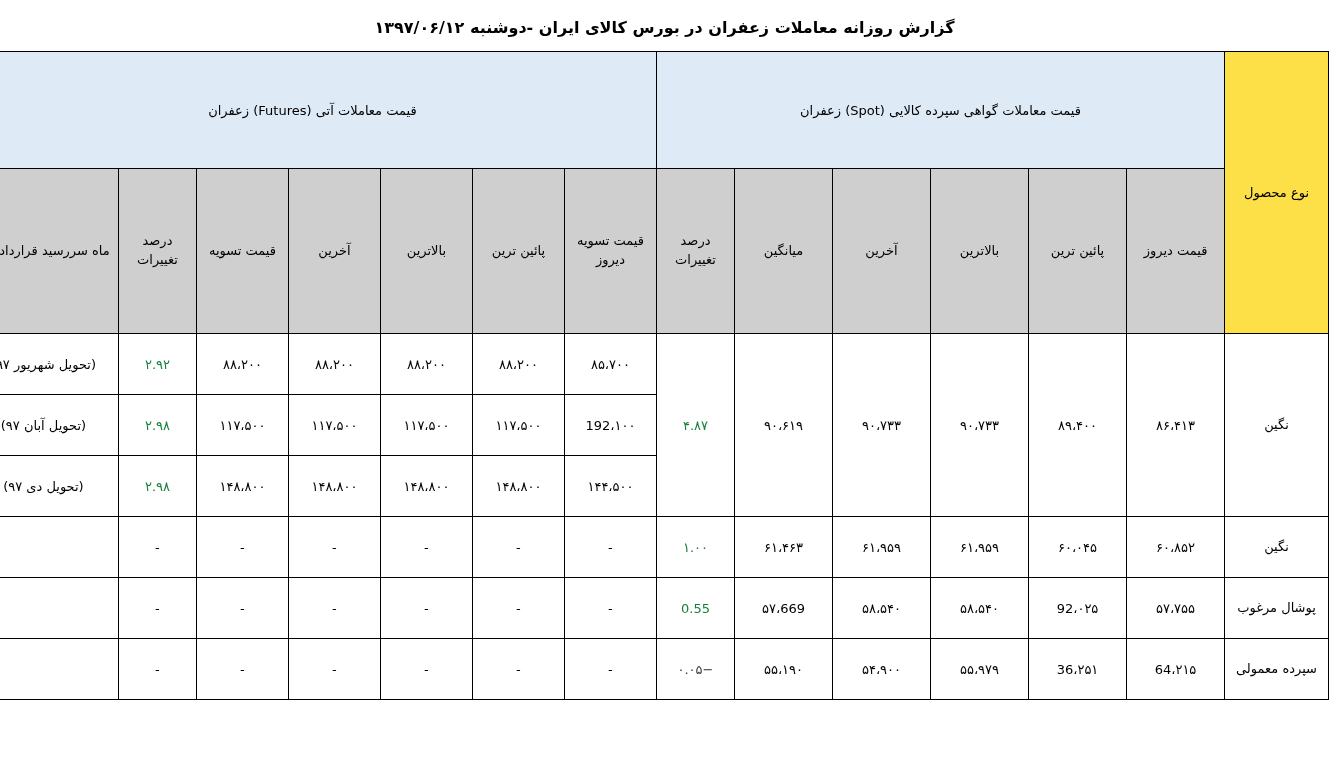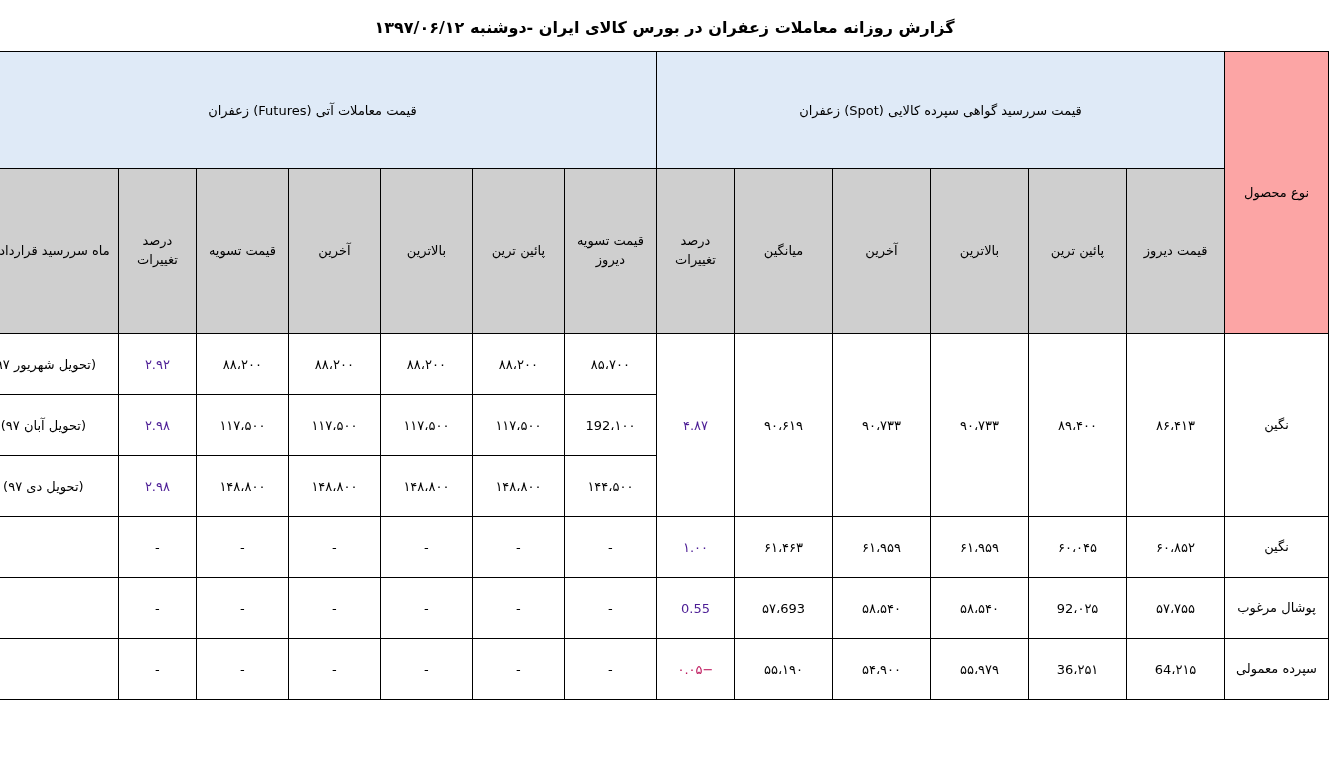--- a/index.html
+++ b/index.html
@@ -43,21 +43,21 @@
     padding: 2px 3px;
   }
   .grp-head {
     background: #dfeaf7;
     font-weight: bold;
     font-size: 17px;
     height: 112px;
     color: #000;
   }
   .prod-head {
-    background: #fca5a5;
+    background: #fde047;
     font-weight: bold;
     font-size: 15px;
     vertical-align: middle;
   }
   .sub-head {
     background: #cfcfcf;
     height: 160px;
     font-size: 13.5px;
     line-height: 1.45;
   }
@@ -66,25 +66,25 @@
   }
   .body-cell {
     height: 56px;
     font-size: 13.5px;
   }
   .prod-name {
     font-size: 14px;
     line-height: 1.5;
   }
   .green {
-    color: #4c1d95;
+    color: #15803d;
     font-weight: bold;
   }
   .red {
-    color: #be185d;
+    color: #404040;
     font-weight: bold;
   }
   .bold-cell {
     font-weight: bold;
     font-size: 13.5px;
   }
   .dash {
     font-size: 14px;
   }
   
@@ -115,21 +115,21 @@
         <col class="c-fut">
         <col class="c-fut">
         <col class="c-fut">
       <col class="c-pct">
       <col class="c-maturity">
     </colgroup>
     <tbody>
 
       <tr>
         <td class="prod-head" rowspan="2">نوع محصول</td>
-        <td class="grp-head" colspan="6">قیمت سررسید گواهی سپرده کالایی (Spot) زعفران</td>
+        <td class="grp-head" colspan="6">قیمت معاملات گواهی سپرده کالایی (Spot) زعفران</td>
         <td class="grp-head" colspan="7">قیمت معاملات آتی (Futures) زعفران</td>
       </tr>
 
       <tr>
         <td class="sub-head">
             <span>قیمت دیروز</span>
           </td>
         <td class="sub-head">
             <span>پائین ترین</span>
           </td>
@@ -221,21 +221,21 @@
         <td class="body-cell dash">-</td>
         <td class="body-cell"></td>
       </tr>
 
       <tr>
         <td class="prod-name">پوشال مرغوب</td>
         <td class="body-cell">۵۷،۷۵۵</td>
         <td class="body-cell">92،۰۲۵</td>
         <td class="body-cell">۵۸،۵۴۰</td>
         <td class="body-cell">۵۸،۵۴۰</td>
-        <td class="body-cell">۵۷،693</td>
+        <td class="body-cell">۵۷،669</td>
         <td class="body-cell green">0.55</td>
         <td class="body-cell dash">-</td>
         <td class="body-cell dash">-</td>
         <td class="body-cell dash">-</td>
         <td class="body-cell dash">-</td>
         <td class="body-cell dash">-</td>
         <td class="body-cell dash">-</td>
         <td class="body-cell"></td>
       </tr>
 

